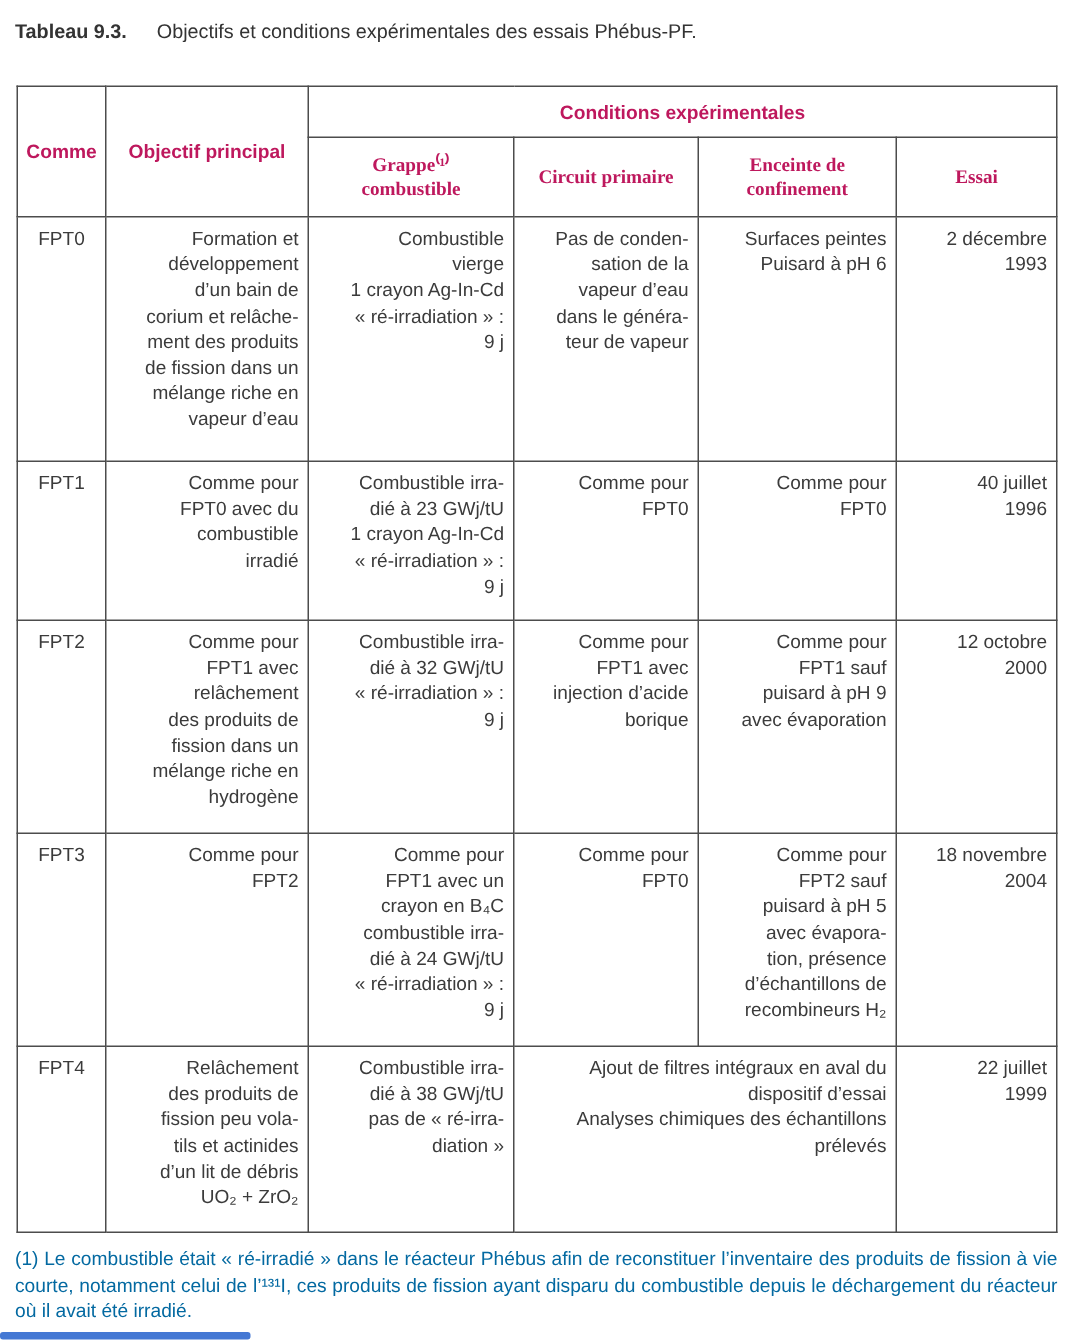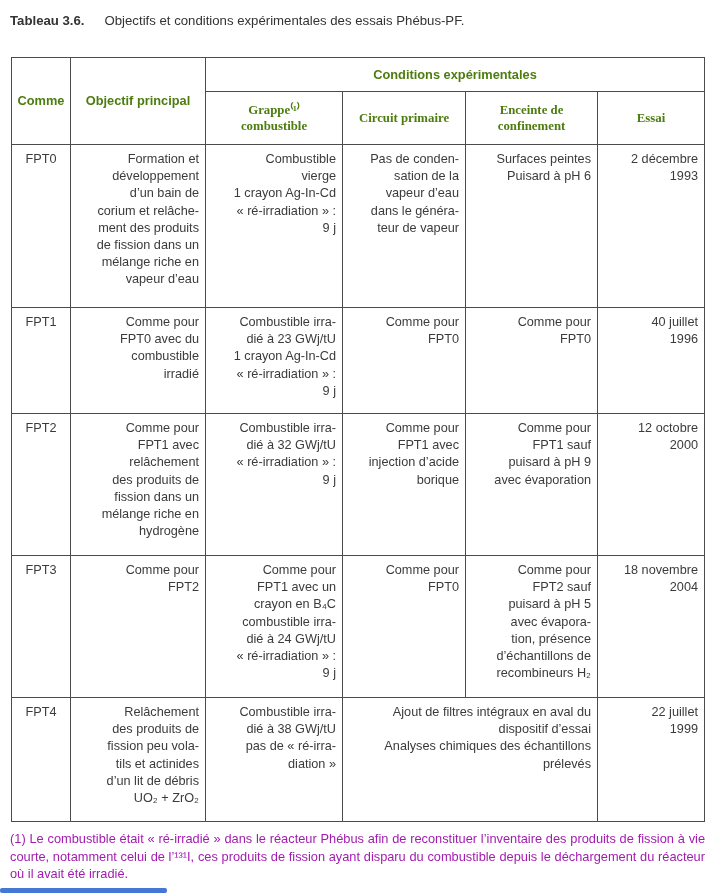--- a/index.html
+++ b/index.html
@@ -32,21 +32,21 @@
     white-space:pre-line;
     overflow:hidden;
   }
   th{
     font-weight:bold;
     font-size:12.8px;
     line-height:16px;
     text-align:center;
     vertical-align:middle;
     padding:4px 3px;
-    color:#4d7c0f;
+    color:#be185d;
   }
   td{
     font-size:12.7px;
     line-height:17.2px;
     text-align:right;
     vertical-align:top;
     padding:6px 6px 4px 10px;
   }
   td.essai{
     text-align:center;
@@ -57,37 +57,37 @@
   tr.r0{height:163px;}
   tr.r1{height:106px;}
   tr.r2{height:142px;}
   tr.r3{height:142px;}
   tr.r4{height:124px;}
   .footnote{
     margin:8px 10px 0 10px;
     font-size:12.8px;
     line-height:17.6px;
     text-align:justify;
-    color:#a21caf;
+    color:#0369a1;
   }
   .scrollbar-thumb{
     position:absolute;
     left:0;bottom:3px;
     width:167px;height:5px;
     background:#4478d4;
     border-radius:2px;
   }
 </style>
 </head>
 <body>
 
 <div class="page">
 
   <p class="title">
-    <span class="title-label">Tableau 3.6.</span><span class="title-text">Objectifs et conditions expérimentales des essais Phébus-PF.</span>
+    <span class="title-label">Tableau 9.3.</span><span class="title-text">Objectifs et conditions expérimentales des essais Phébus-PF.</span>
   </p>
 
   <table class="main">
     <colgroup>
       <col style="width:59px">
       <col style="width:135px">
       <col style="width:137px">
       <col style="width:123px">
       <col style="width:132px">
       <col style="width:107px">

